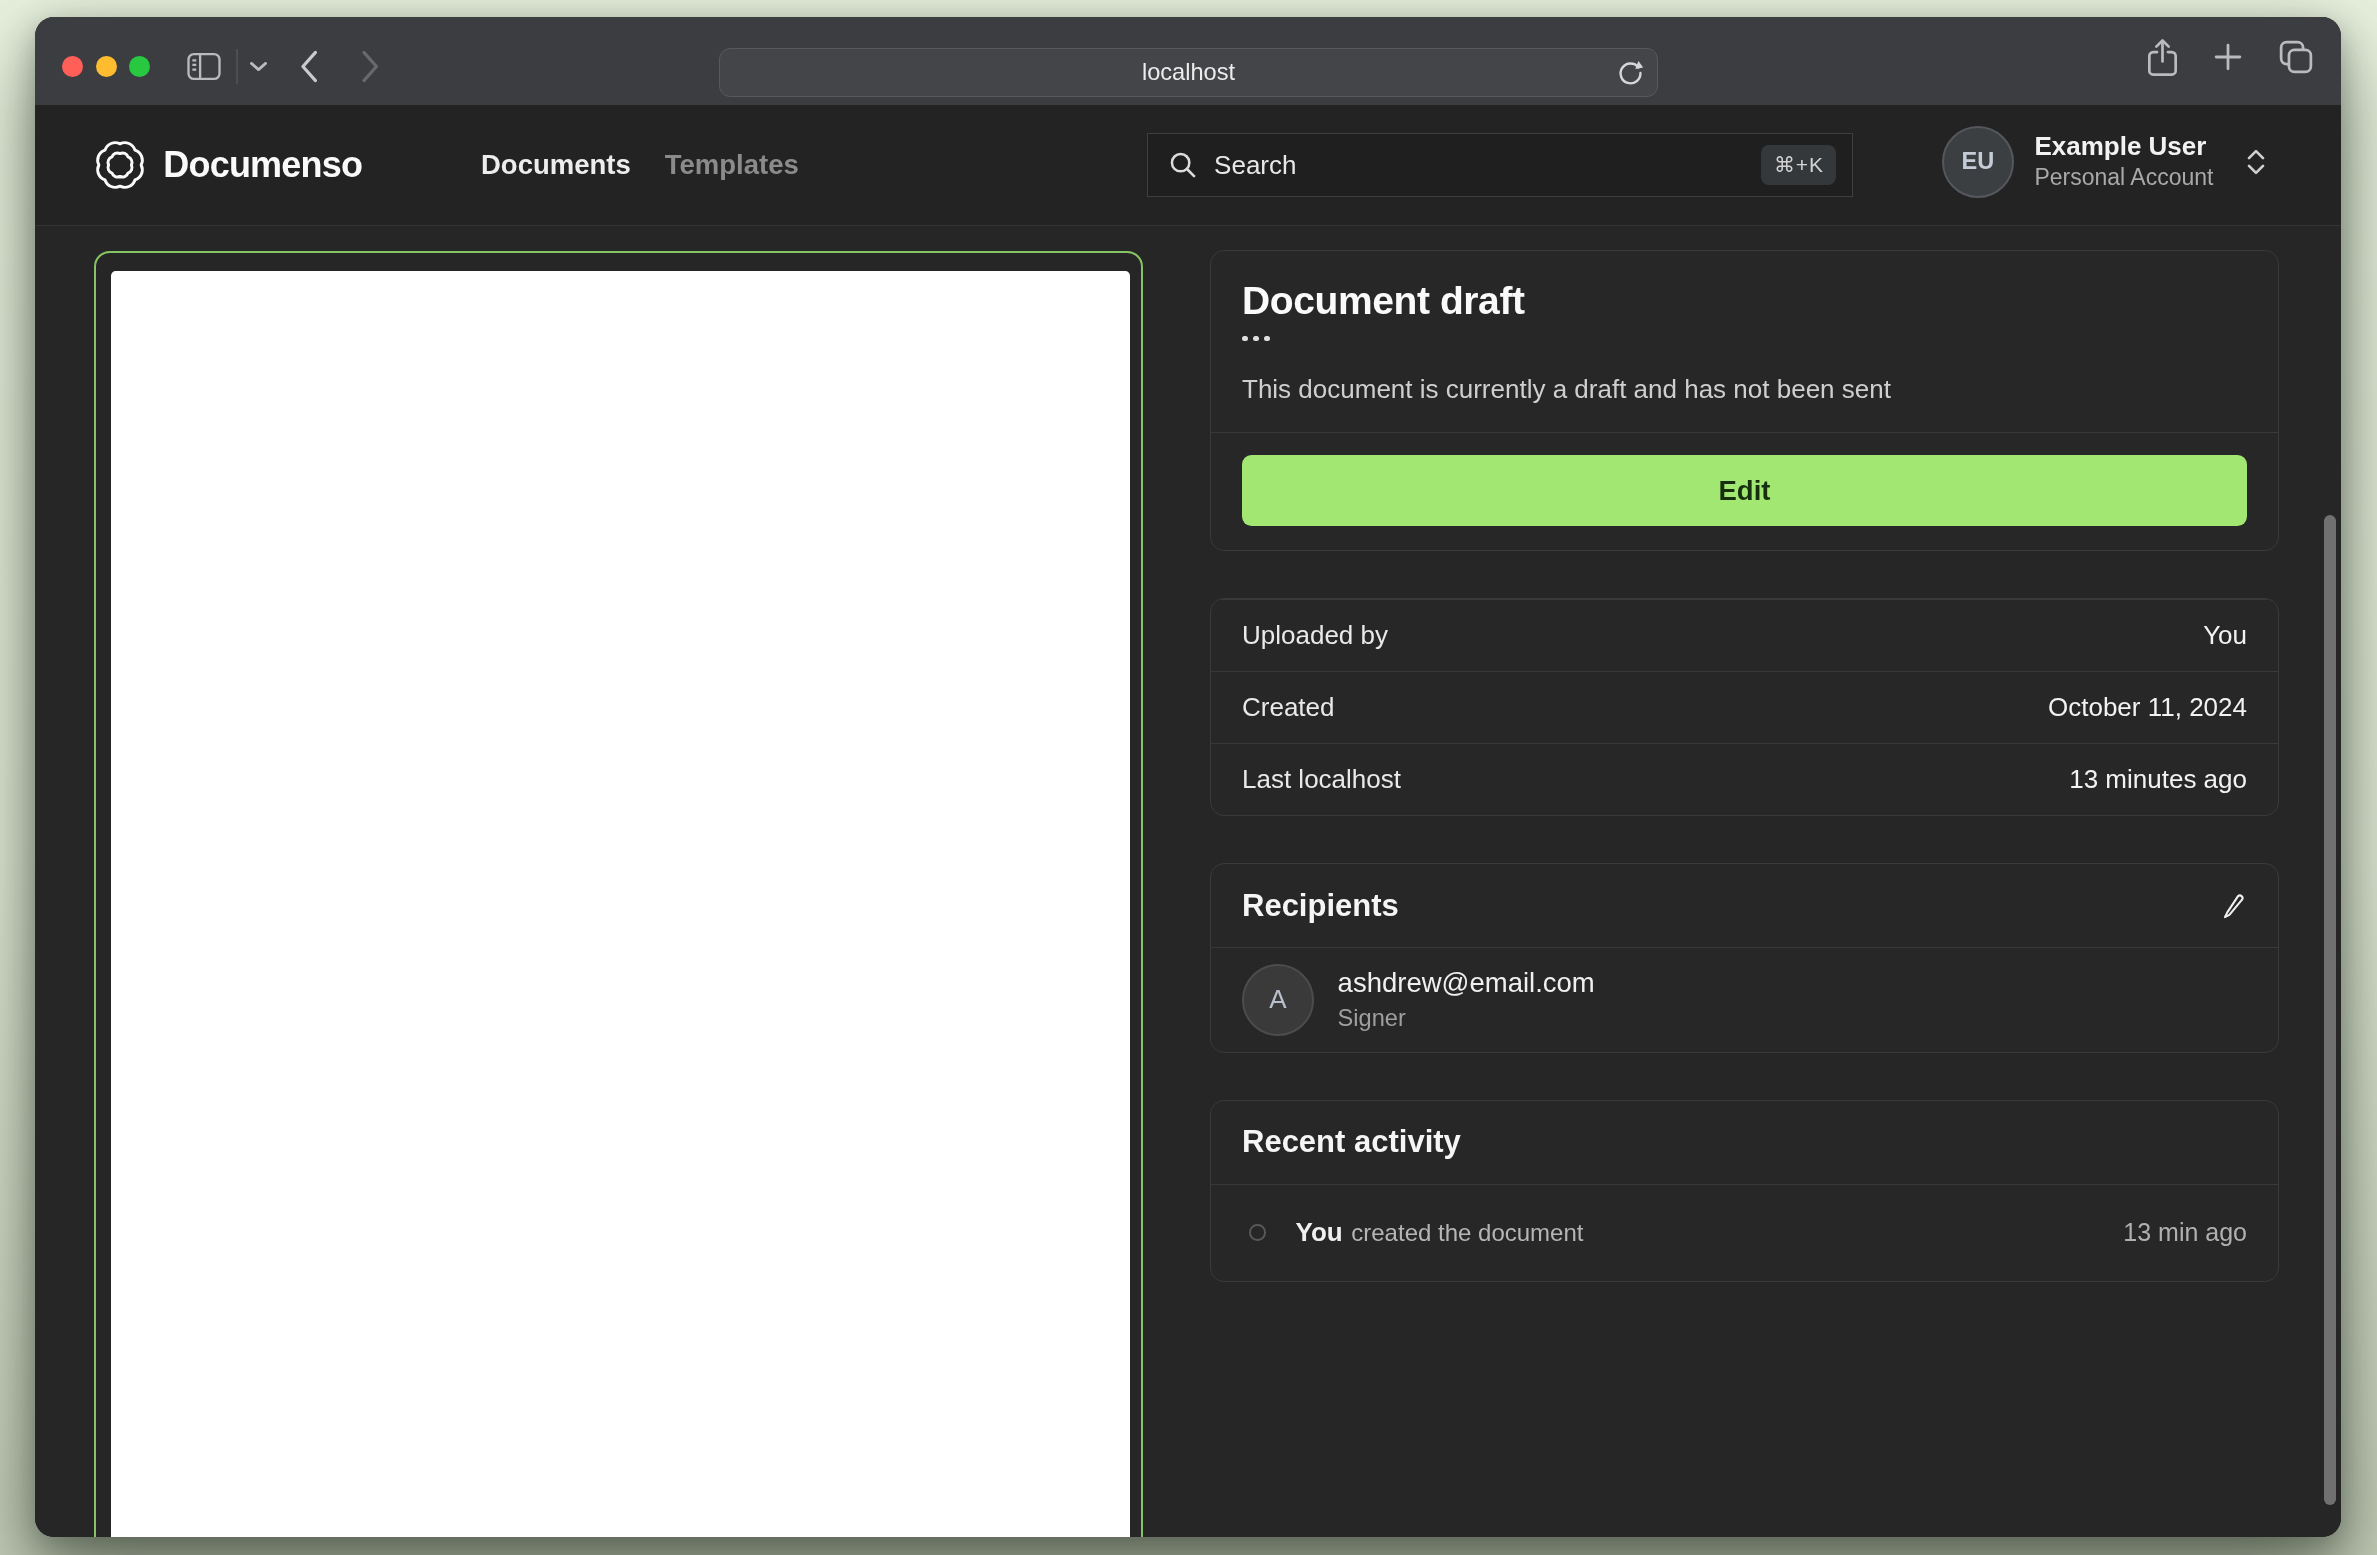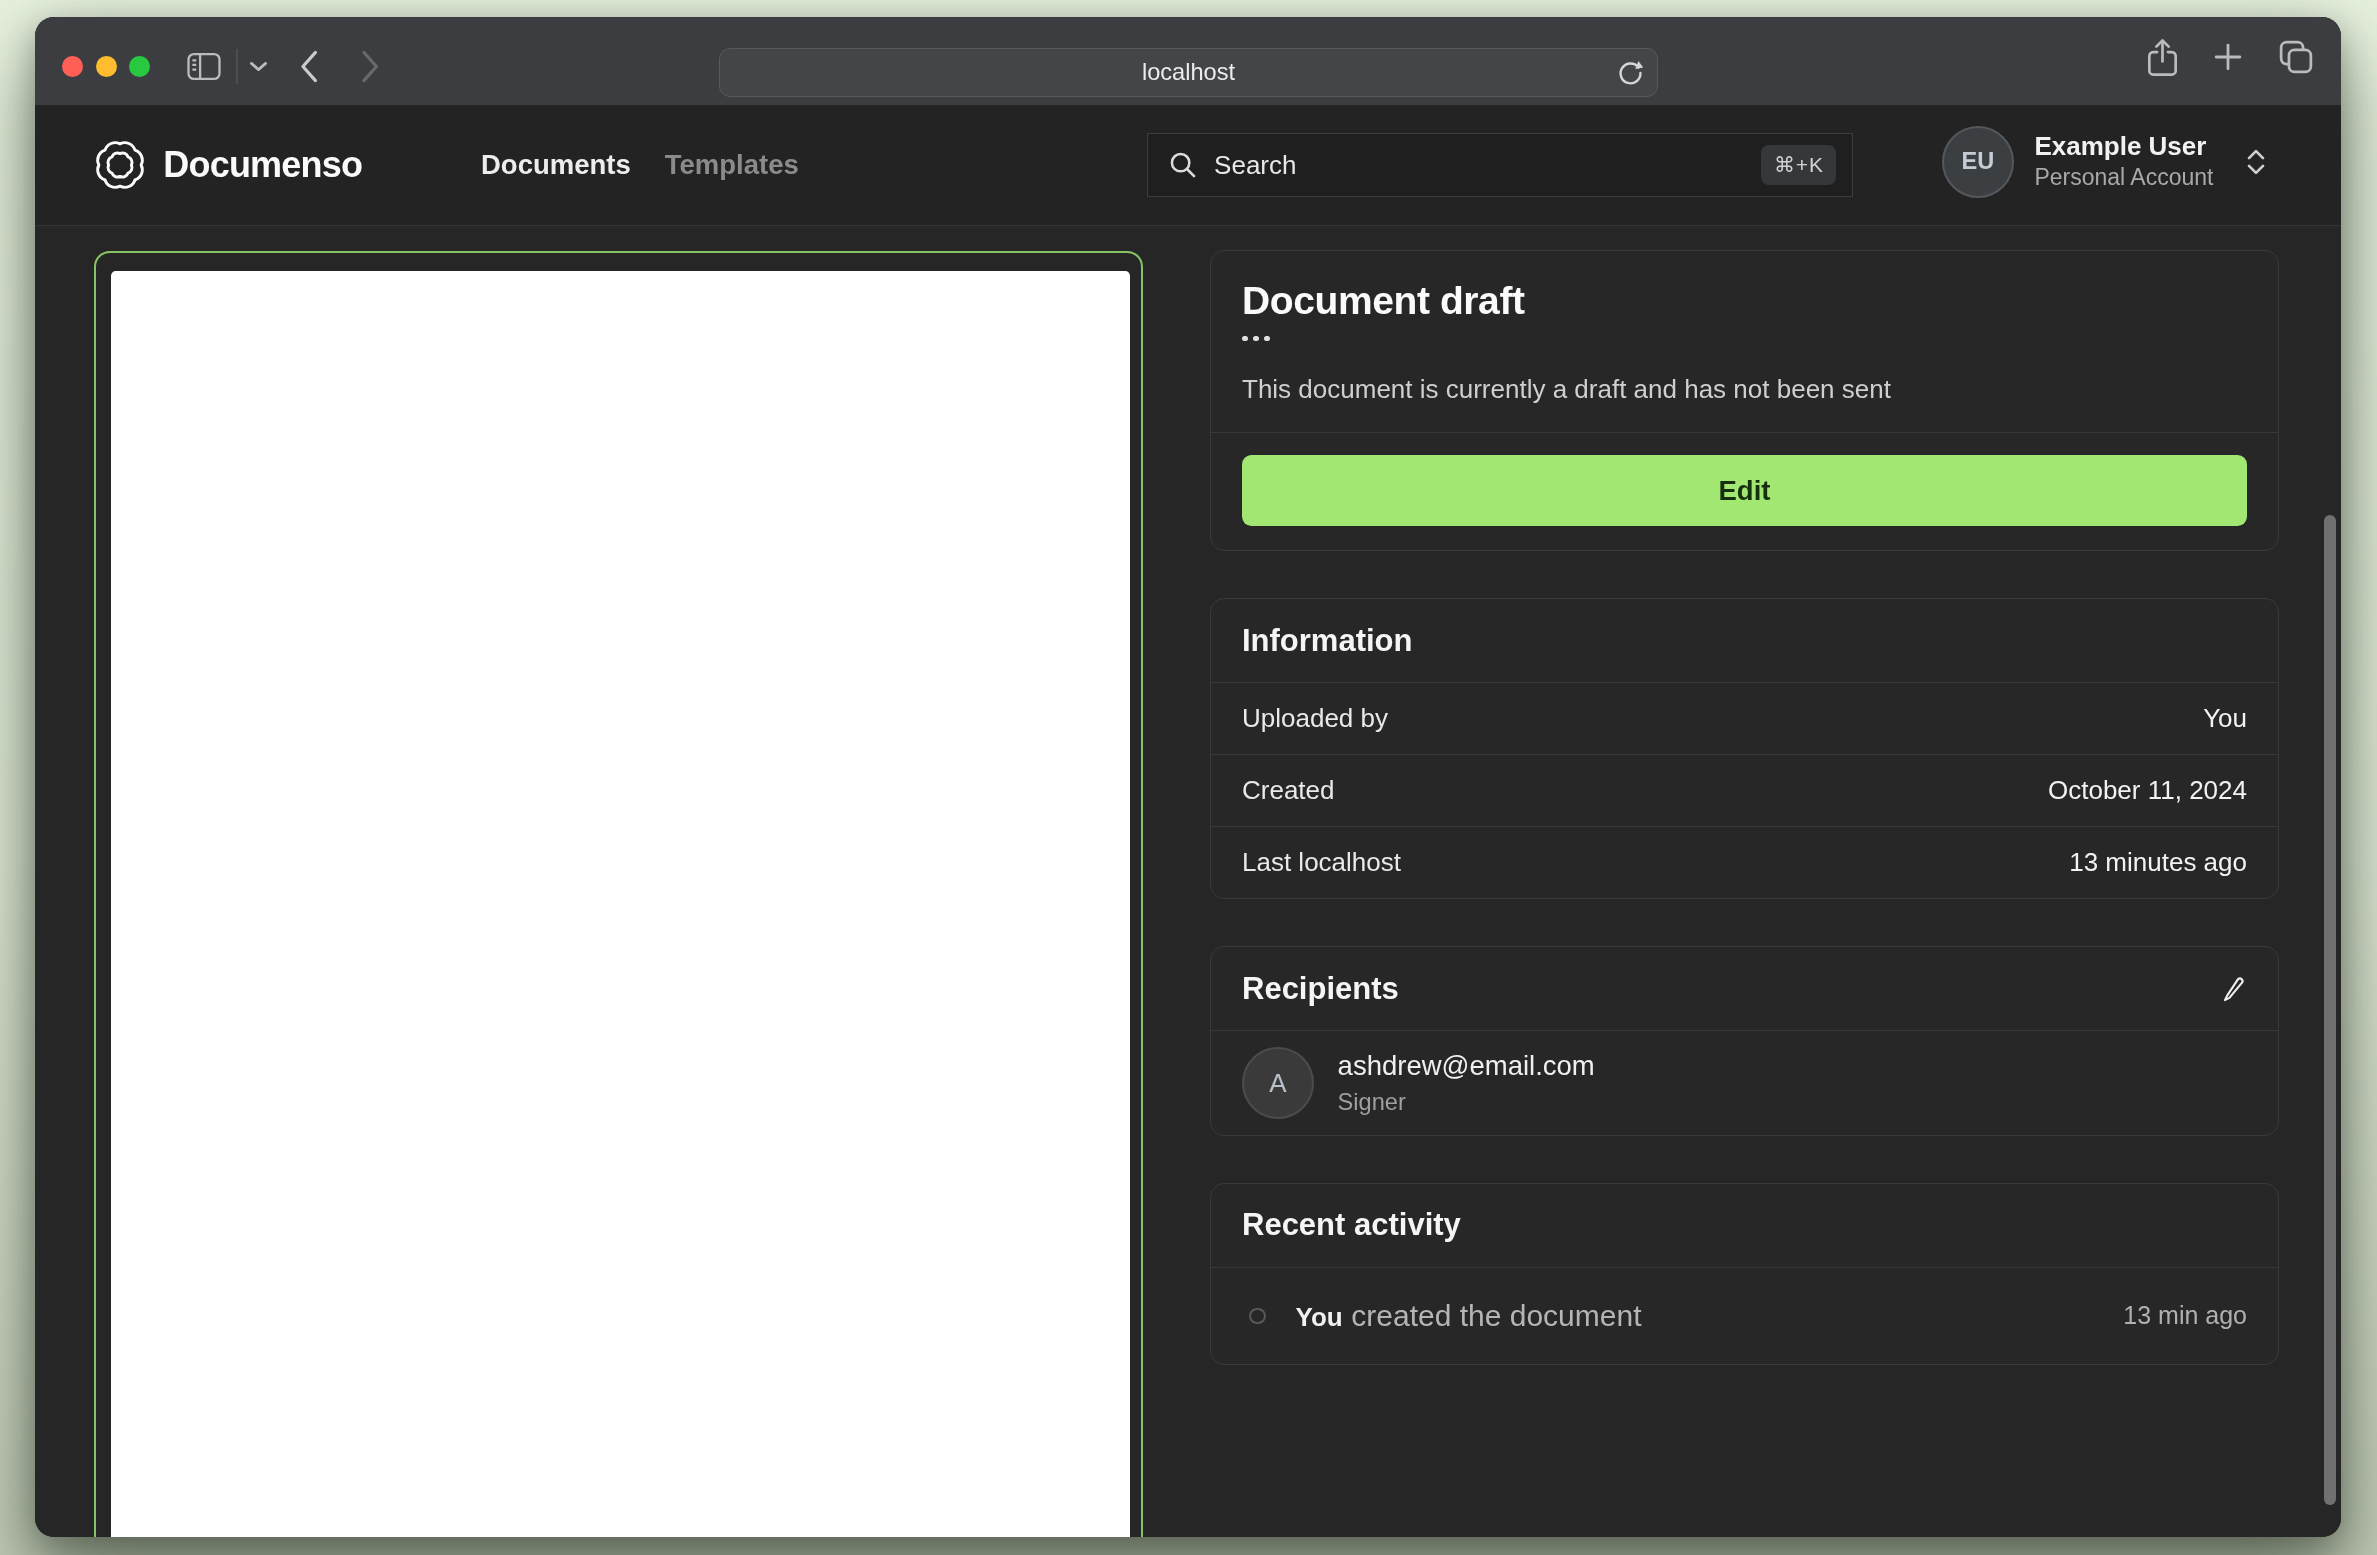--- a/index.html
+++ b/index.html
@@ -107,21 +107,21 @@
   .recip-email { color:#f0f0f0; font-size:27.5px; }
   .recip-role { color:#9f9f9f; font-size:23.6px; margin-top:6.3px; }
   .icon-btn { background:none; border:none; cursor:pointer; display:flex; align-items:center; }
   .act-row {
     border-top:1.6px solid #383838; height:97px; padding:0 31px 0 38px;
     display:flex; align-items:center;
   }
   .act-bullet { width:16.5px; height:16.5px; border-radius:50%; border:2.4px solid #585858; flex:none; }
   .act-text { display:inline-flex; gap:8.6px; margin-left:30px; align-items:baseline; }
   .act-actor { color:#f0f0f0; font-size:26px; font-weight:bold; }
-  .act-action { color:#b5b5b5; font-size:30px; }
+  .act-action { color:#b5b5b5; font-size:24px; }
   .act-time { margin-left:auto; color:#b0b0b0; font-size:25px; }
   .scroll-thumb {
     position:absolute; right:4.7px; top:289px; width:12.6px; height:990px;
     background:#707070; border-radius:6.3px; cursor:grab;
   }
   svg { display:block; }
 </style>
 </head>
 <body>
 
@@ -277,23 +277,20 @@
             </button>
           </div>
           <p class="draft-sub">This document is currently a draft and has not been sent</p>
         </div>
         <div class="draft-footer">
           <button class="edit-btn">Edit</button>
         </div>
       </section>
 
       <section class="card">
-        <div class="card-head">
-          <h2>Information</h2>
-        </div>
         <div class="info-rows">
           <div class="row">
             <span class="lbl">Uploaded by</span>
             <span class="val">You</span>
           </div>
           <div class="row">
             <span class="lbl">Created</span>
             <span class="val">October 11, 2024</span>
           </div>
           <div class="row">

